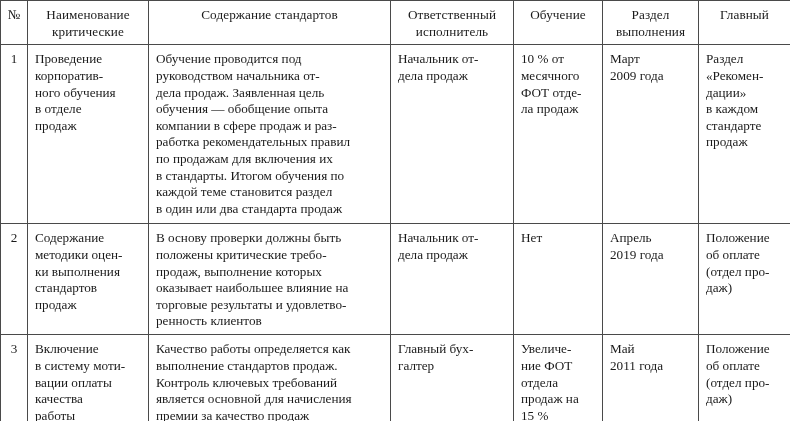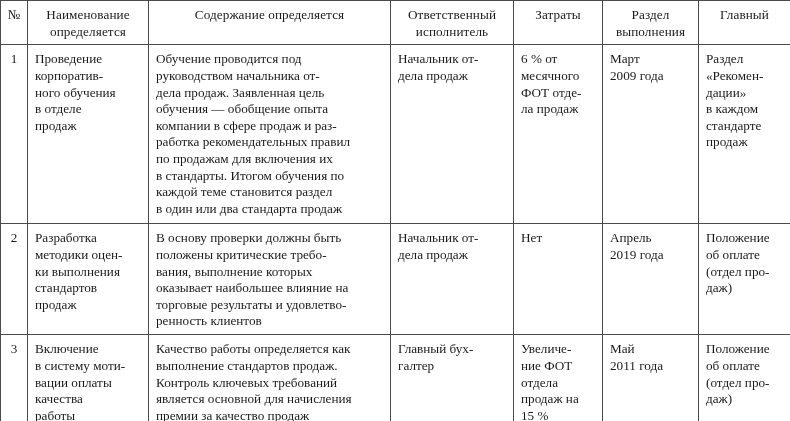--- a/index.html
+++ b/index.html
@@ -86,25 +86,25 @@
     <col class="col-resp">
     <col class="col-cost">
     <col class="col-terms">
     <col class="col-control">
   </colgroup>
 
   <thead>
     <tr>
       <th class="cell-text">№</th>
       <th class="cell-text">Наименование
-определяется</th>
-      <th class="cell-text">Содержание определяется</th>
+критические</th>
+      <th class="cell-text">Содержание стандартов</th>
       <th class="cell-text">Ответственный
 исполнитель</th>
-      <th class="cell-text">Затраты</th>
+      <th class="cell-text">Обучение</th>
       <th class="cell-text">Раздел
 выполнения</th>
       <th class="cell-text">Главный</th>
     </tr>
   </thead>
 
   <tbody>
     <tr class="row-1">
       <td class="cell-num cell-text">1</td>
       <td class="cell-text">Проведение
@@ -117,44 +117,44 @@
 дела продаж. Заявленная цель
 обучения — обобщение опыта
 компании в сфере продаж и раз-
 работка рекомендательных правил
 по продажам для включения их
 в стандарты. Итогом обучения по
 каждой теме становится раздел
 в один или два стандарта продаж</td>
       <td class="cell-text">Начальник от-
 дела продаж</td>
-      <td class="cell-text">6 % от
+      <td class="cell-text">10 % от
 месячного
 ФОТ отде-
 ла продаж</td>
       <td class="cell-text">Март
 2009 года</td>
       <td class="cell-text">Раздел
 «Рекомен-
 дации»
 в каждом
 стандарте
 продаж</td>
     </tr>
 
     <tr class="row-2">
       <td class="cell-num cell-text">2</td>
-      <td class="cell-text">Разработка
+      <td class="cell-text">Содержание
 методики оцен-
 ки выполнения
 стандартов
 продаж</td>
       <td class="cell-text">В основу проверки должны быть
 положены критические требо-
-вания, выполнение которых
+продаж, выполнение которых
 оказывает наибольшее влияние на
 торговые результаты и удовлетво-
 ренность клиентов</td>
       <td class="cell-text">Начальник от-
 дела продаж</td>
       <td class="cell-text">Нет</td>
       <td class="cell-text">Апрель
 2019 года</td>
       <td class="cell-text">Положение
 об оплате

